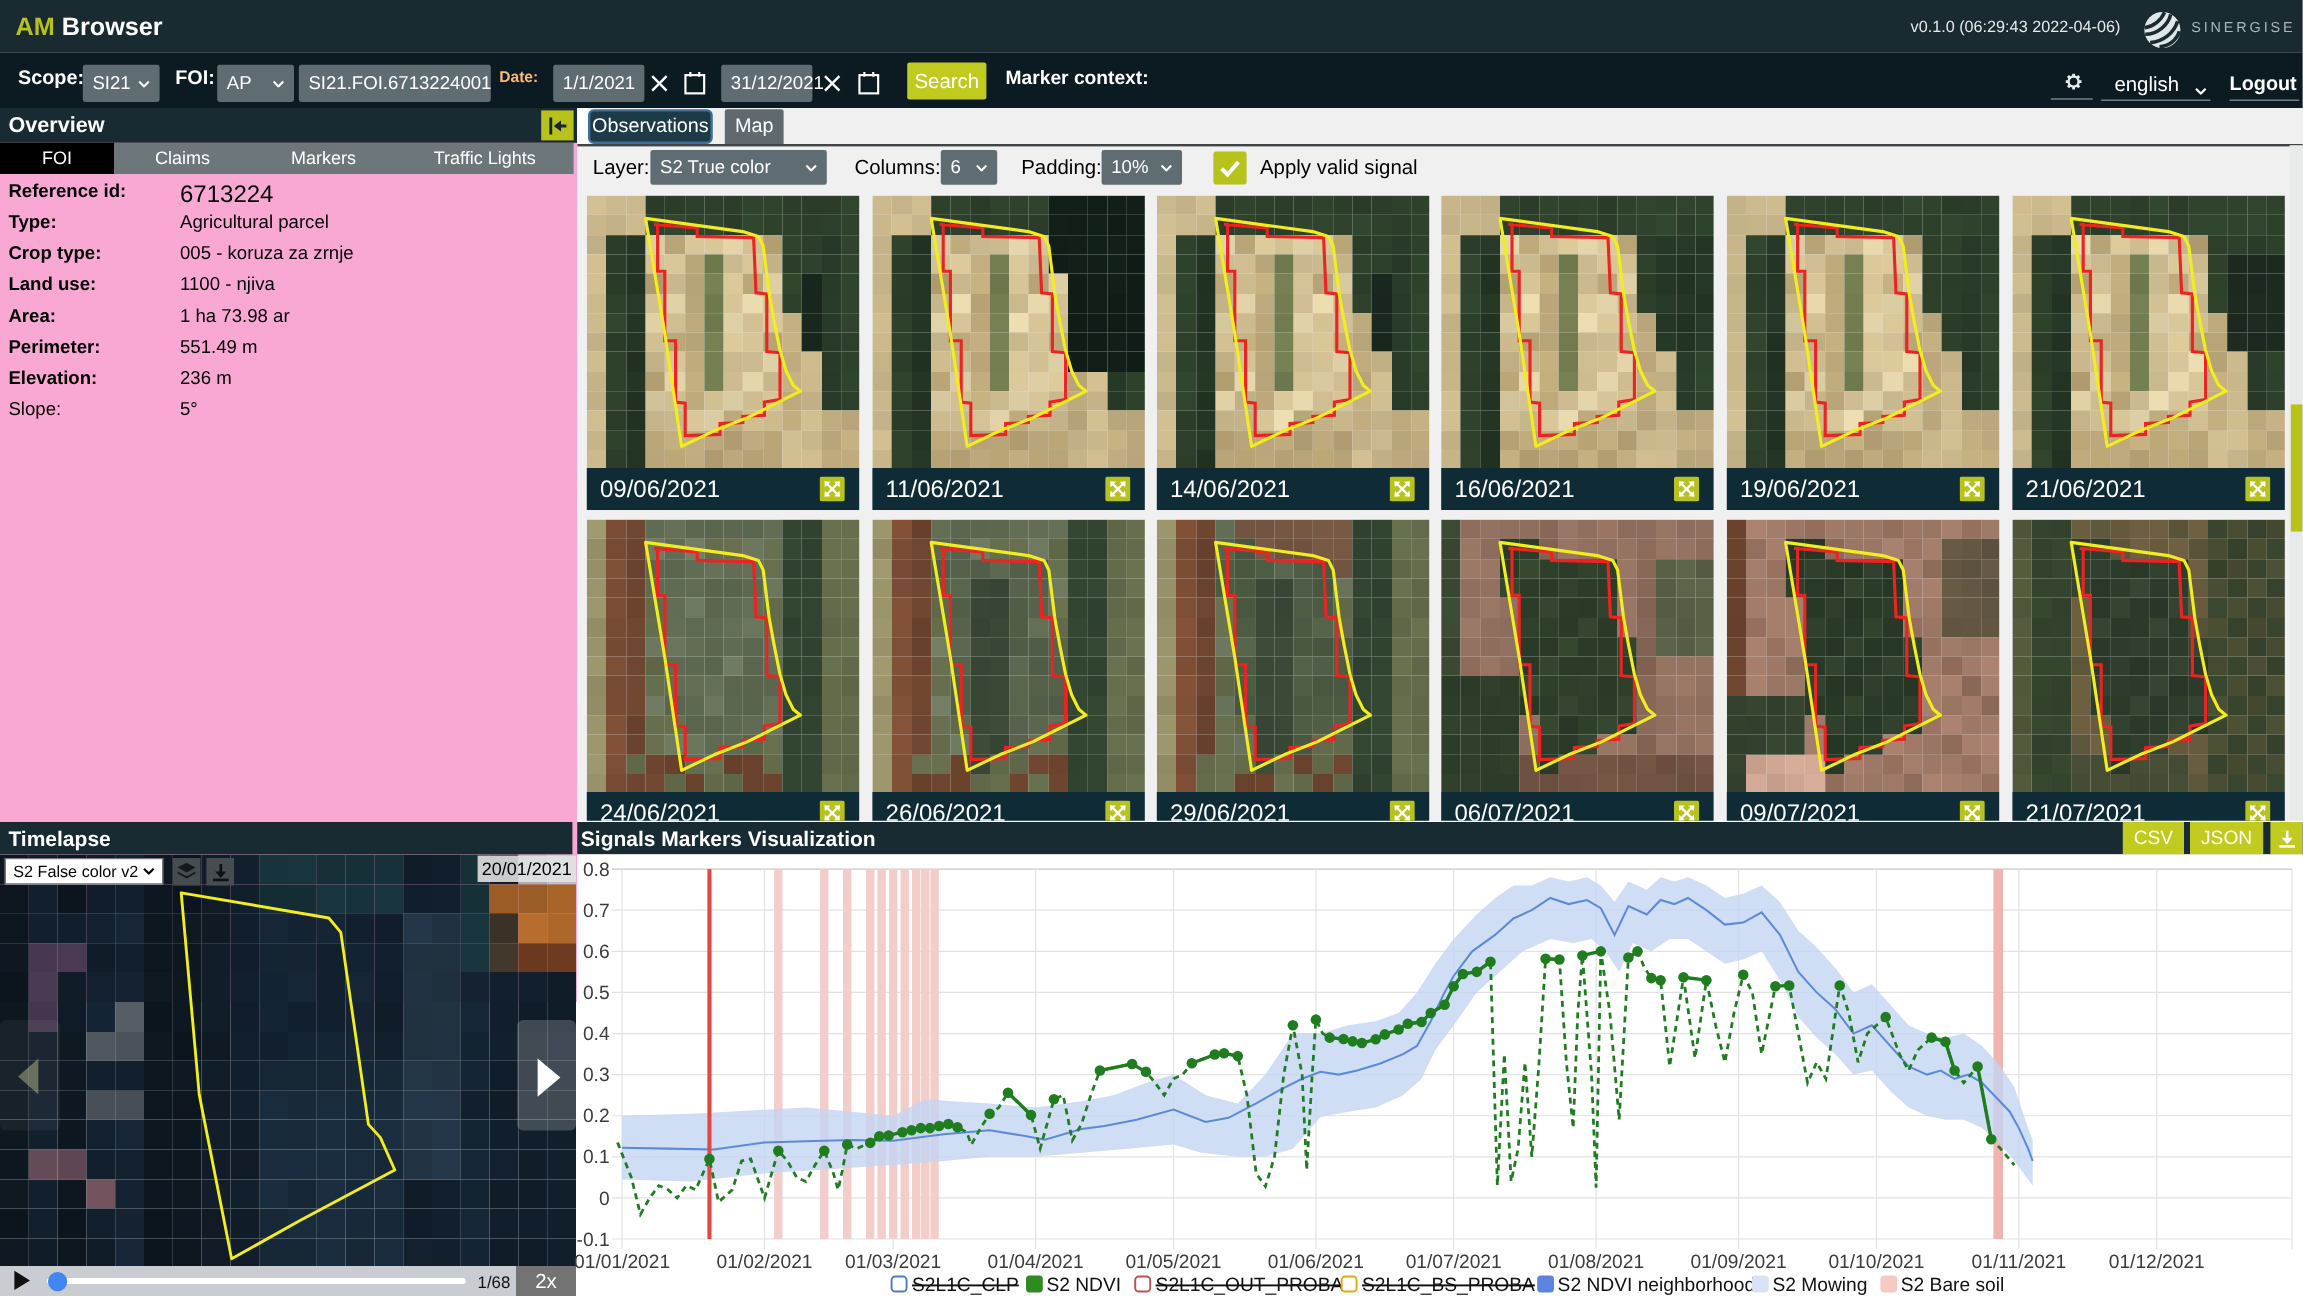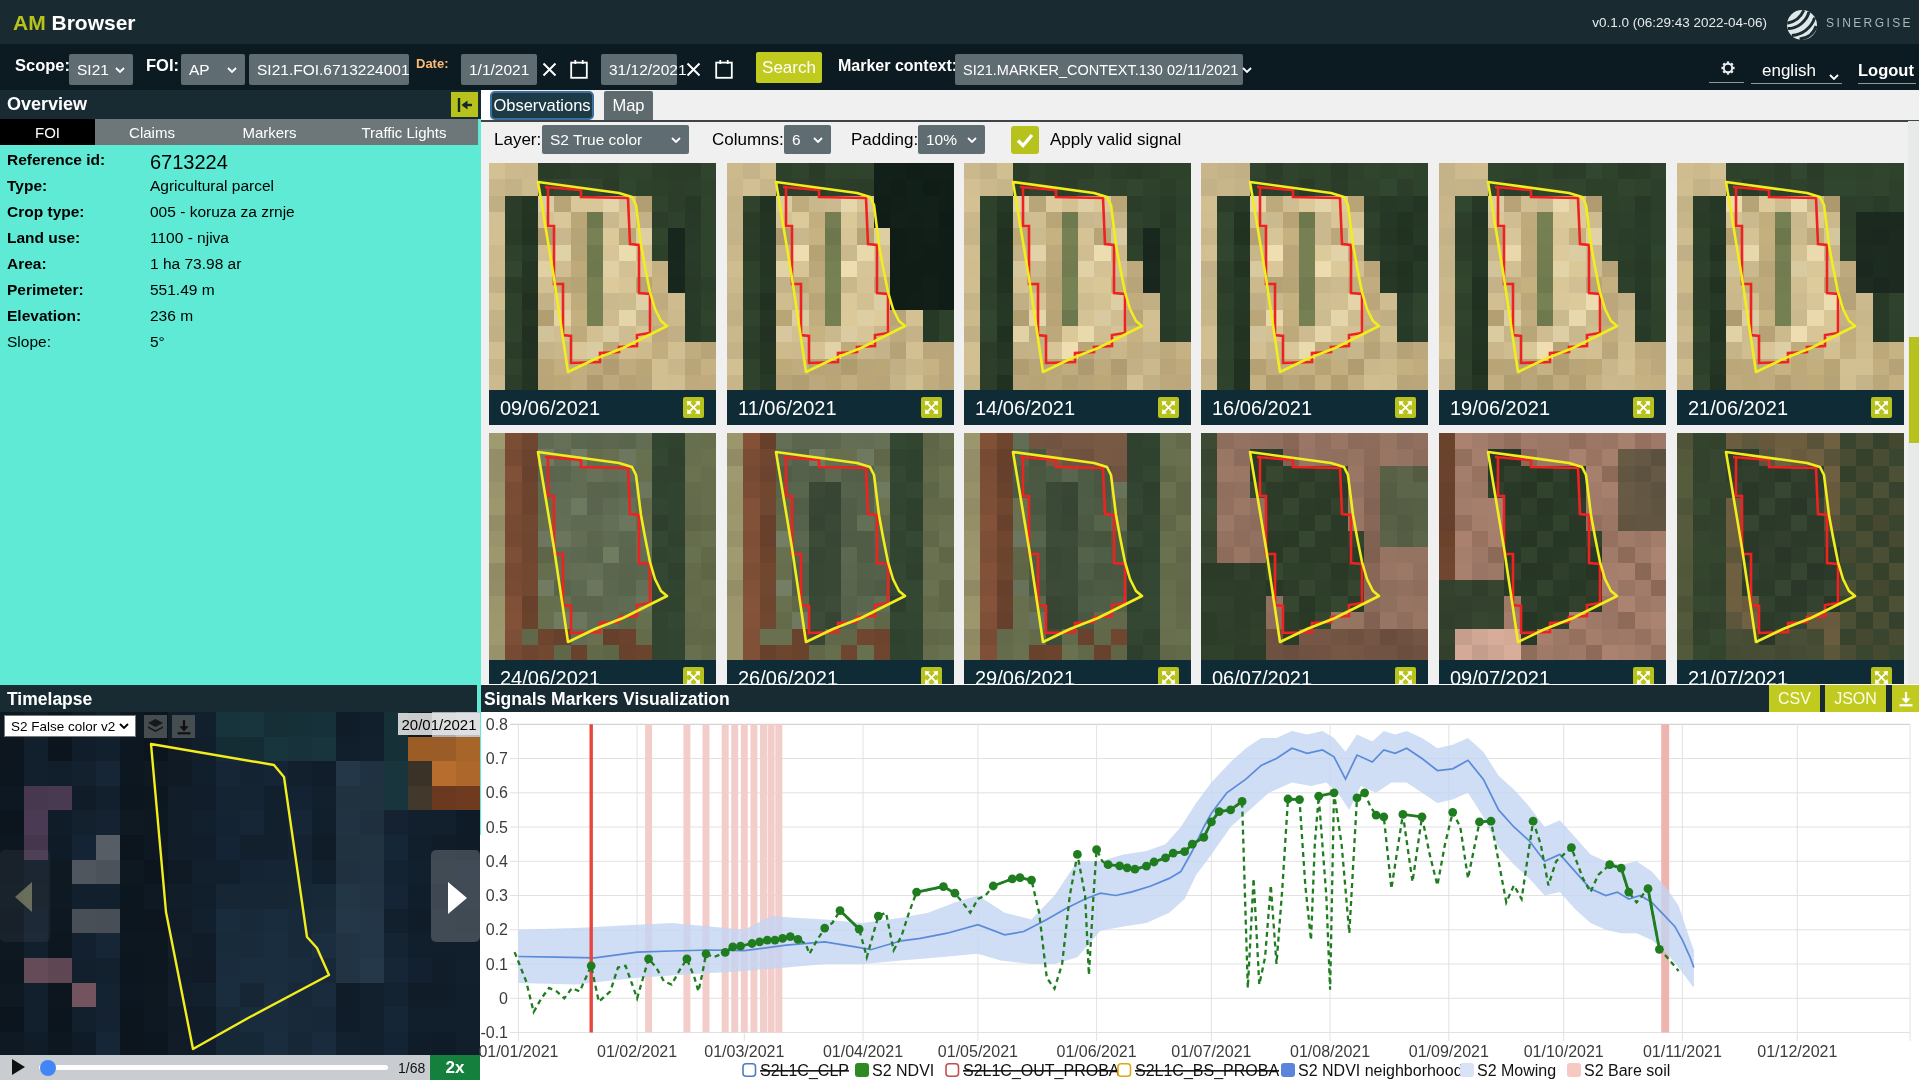--- a/index.html
+++ b/index.html
@@ -48,23 +48,20 @@
       </svg></div>
     <div class="abs" style="left:714px;top:15px"><svg width="20" height="22" viewBox="0 0 20 22">
         <g fill="none" stroke="#fff" stroke-width="1.8">
           <rect x="2.2" y="3.6" width="15.6" height="15.2"></rect>
           <line x1="6.3" y1="1" x2="6.3" y2="5"></line>
           <line x1="13.7" y1="1" x2="13.7" y2="5"></line>
         </g>
       </svg></div>
     <div class="abs" style="left:756px;top:8px;width:66px;height:31px;background:#c0ca1f;color:#fff;font-size:17px;display:flex;align-items:center;justify-content:center;border-radius:2px">Search</div>
     <span class="abs" style="left:838px;top:13px;font-size:16px;color:#fff;font-weight:bold">Marker context:</span>
-    <div class="sel abs" style="left:955px;top:10px;width:288px;height:31px;font-size:14.5px">SI21.MARKER_CONTEXT.130 02/11/2021 <svg width="10" height="6" viewBox="0 0 10 6">
-        <path d="M1 1 L5 5 L9 1" fill="none" stroke="#fff" stroke-width="1.8"></path>
-      </svg></div>
     <div class="abs" style="left:1721px;top:17px"><svg width="14" height="14" viewBox="0 0 14 14">
         <circle cx="7" cy="7" r="4.2" fill="none" stroke="#e8ecec" stroke-width="2"></circle>
         <g stroke="#e8ecec" stroke-width="2.4">
           <line x1="11.0" y1="7.0" x2="13.6" y2="7.0"></line>
           <line x1="9.8" y1="9.8" x2="11.7" y2="11.7"></line>
           <line x1="7.0" y1="11.0" x2="7.0" y2="13.6"></line>
           <line x1="4.2" y1="9.8" x2="2.3" y2="11.7"></line>
           <line x1="3.0" y1="7.0" x2="0.4" y2="7.0"></line>
           <line x1="4.2" y1="4.2" x2="2.3" y2="2.3"></line>
           <line x1="7.0" y1="3.0" x2="7.0" y2="0.4"></line>
@@ -73,21 +70,21 @@
       </svg></div>
     <div class="abs" style="left:1709px;top:38px;width:35px;height:1px;background:#8b9a9e"></div>
     <span class="abs" style="left:1762px;top:17px;font-size:17px;color:#fff">english</span>
     <div class="abs" style="left:1829px;top:22px"><svg width="10" height="6" viewBox="0 0 10 6">
         <path d="M1 1 L5 5 L9 1" fill="none" stroke="#fff" stroke-width="1.8"></path>
       </svg></div>
     <div class="abs" style="left:1751px;top:39px;width:91px;height:1px;background:#8b9a9e"></div>
     <span class="abs" style="left:1858px;top:17px;font-size:16.5px;color:#fff;font-weight:bold">Logout</span>
     <div class="abs" style="left:1858px;top:39px;width:58px;height:1px;background:#8b9a9e"></div>
   </div>
-<div class="abs" style="left:0;top:90px;width:481px;height:745px;background:#5eead4;overflow:hidden">
+<div class="abs" style="left:0;top:90px;width:481px;height:745px;background:#f9a8d4;overflow:hidden">
     <div class="abs" style="left:0;top:0;width:481px;height:29px;background:#182a32">
       <span class="abs" style="left:7px;top:4px;font-size:18px;font-weight:bold;color:#fff">Overview</span>
       <div class="abs" style="left:451px;top:2px;width:27px;height:25px;background:#b8c21d;display:flex;align-items:center;justify-content:center">
         <svg width="18" height="18" viewBox="0 0 18 18">
           <g stroke="#15262c" stroke-width="2.4">
             <line x1="3" y1="2" x2="3" y2="16"></line>
             <line x1="16" y1="9" x2="7" y2="9"></line>
           </g>
           <polygon points="5.5,9 11.5,4.5 11.5,13.5" fill="#15262c"></polygon>
         </svg>
@@ -3037,21 +3034,21 @@
           <line x1="8" y1="1" x2="8" y2="9"></line>
         </g>
         <polygon points="3.4,7.2 12.6,7.2 8,12.6" fill="#111"></polygon>
         <rect x="1.5" y="13.2" width="13" height="2.2" fill="#111"></rect>
       </svg>
     </div><div class="abs" style="left:398px;top:1px;width:82px;height:22px;background:rgba(228,228,228,0.88);color:#000;font-size:15px;display:flex;align-items:center;justify-content:center">20/01/2021</div><div class="abs" style="left:15px;top:170px;width:0;height:0;border-top:15px solid transparent;border-bottom:15px solid transparent;border-right:17px solid rgba(170,170,130,0.55)"></div><div class="abs" style="left:448px;top:170px;width:0;height:0;border-top:16px solid transparent;border-bottom:16px solid transparent;border-left:19px solid #fff"></div><div class="abs" style="left:0;top:343px;width:480px;height:25px;background:#c9cdd1">
       <div class="abs" style="left:12px;top:4px;width:0;height:0;border-top:8px solid transparent;border-bottom:8px solid transparent;border-left:13px solid #111"></div>
       <div class="abs" style="left:39px;top:10px;width:349px;height:5px;background:#fdfdfd;border-radius:3px"></div>
       <div class="abs" style="left:40px;top:4.5px;width:16px;height:16px;border-radius:8px;background:#4285f4"></div>
       <span class="abs" style="left:398px;top:5px;font-size:14px;color:#111">1/68</span>
-      <div class="abs" style="left:430px;top:0;width:50px;height:25px;background:#15803d;color:#fff;font-size:17px;font-weight:bold;display:flex;align-items:center;justify-content:center">2x</div>
+      <div class="abs" style="left:430px;top:0;width:50px;height:25px;background:#737373;color:#fff;font-size:17px;font-weight:normal;display:flex;align-items:center;justify-content:center">2x</div>
     </div></div>
 <div class="abs" style="left:481px;top:712px;width:1438px;height:368px;background:#fff">
     <svg width="1438" height="367" viewBox="0 0 1438 367" style="position:absolute;left:0;top:1px;overflow:visible" font-family="Liberation Sans, sans-serif">
       <line x1="29" y1="11.3" x2="1429" y2="11.3" stroke="#c8c8c8" stroke-width="1"></line>
       <text x="27" y="16.8" font-size="16" fill="#3c3c3c" text-anchor="end">0.8</text>
       <line x1="29" y1="45.5" x2="1429" y2="45.5" stroke="#e2e2e2" stroke-width="1"></line>
       <text x="27" y="51.0" font-size="16" fill="#3c3c3c" text-anchor="end">0.7</text>
       <line x1="29" y1="79.8" x2="1429" y2="79.8" stroke="#e2e2e2" stroke-width="1"></line>
       <text x="27" y="85.3" font-size="16" fill="#3c3c3c" text-anchor="end">0.6</text>
       <line x1="29" y1="114.0" x2="1429" y2="114.0" stroke="#e2e2e2" stroke-width="1"></line>

